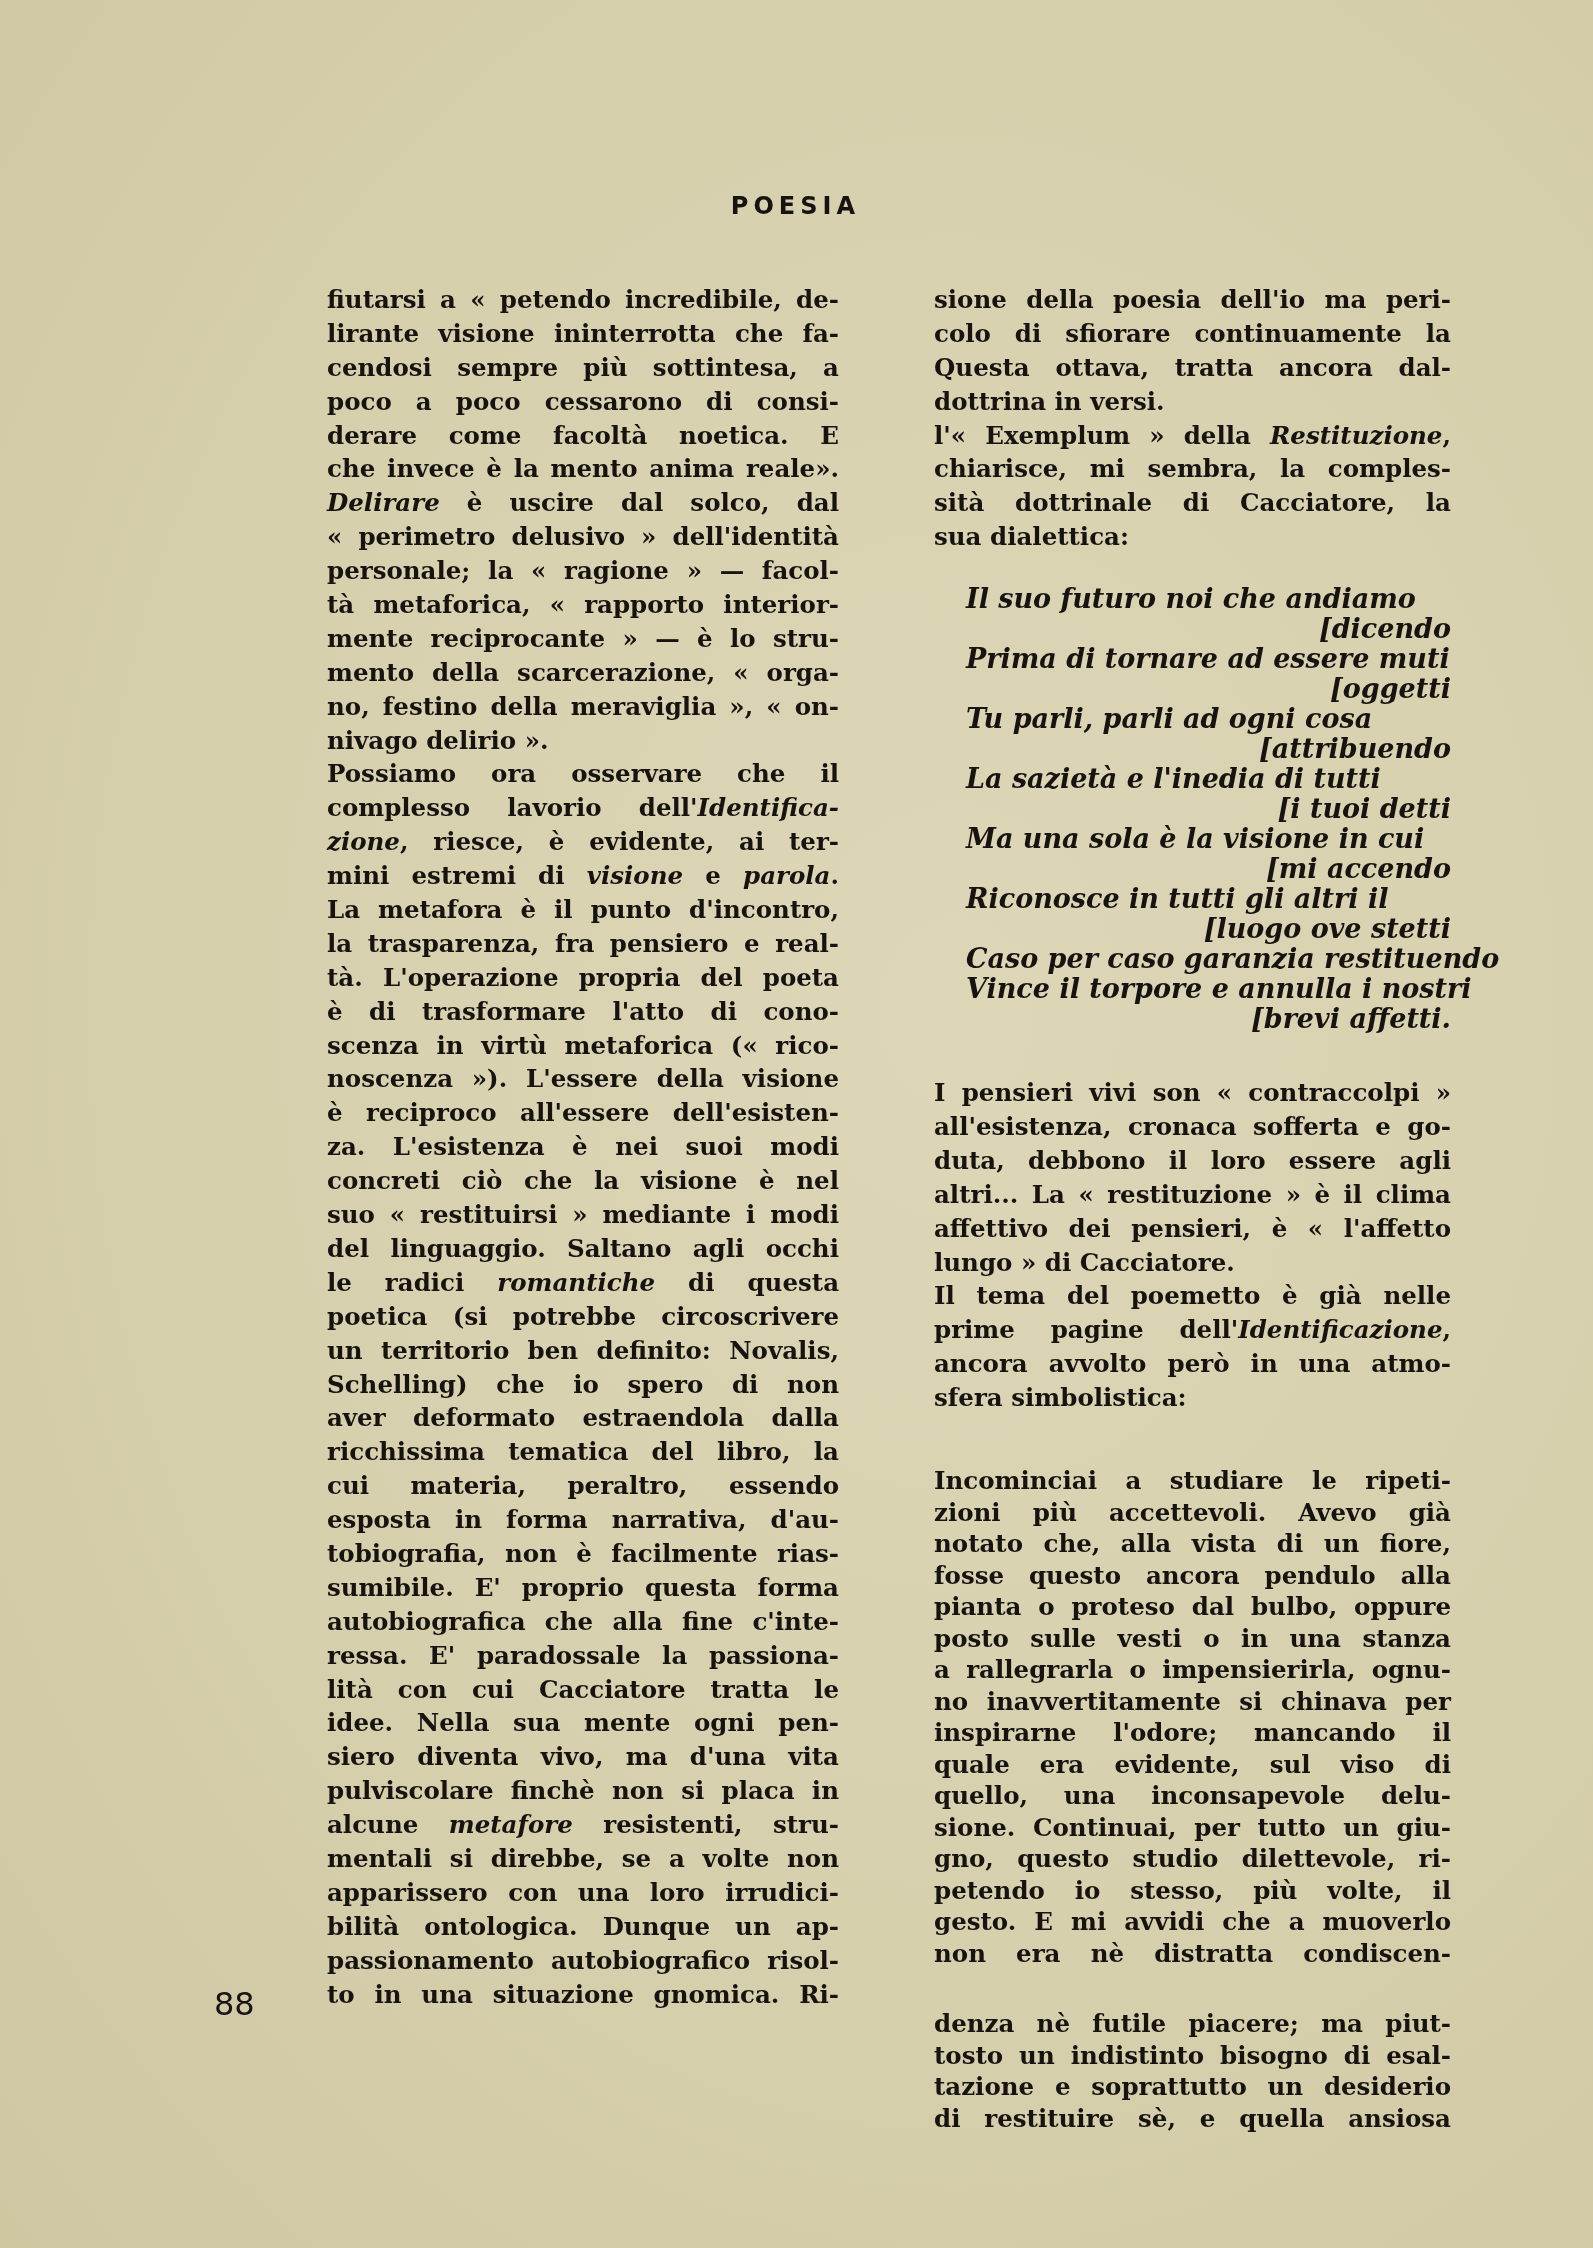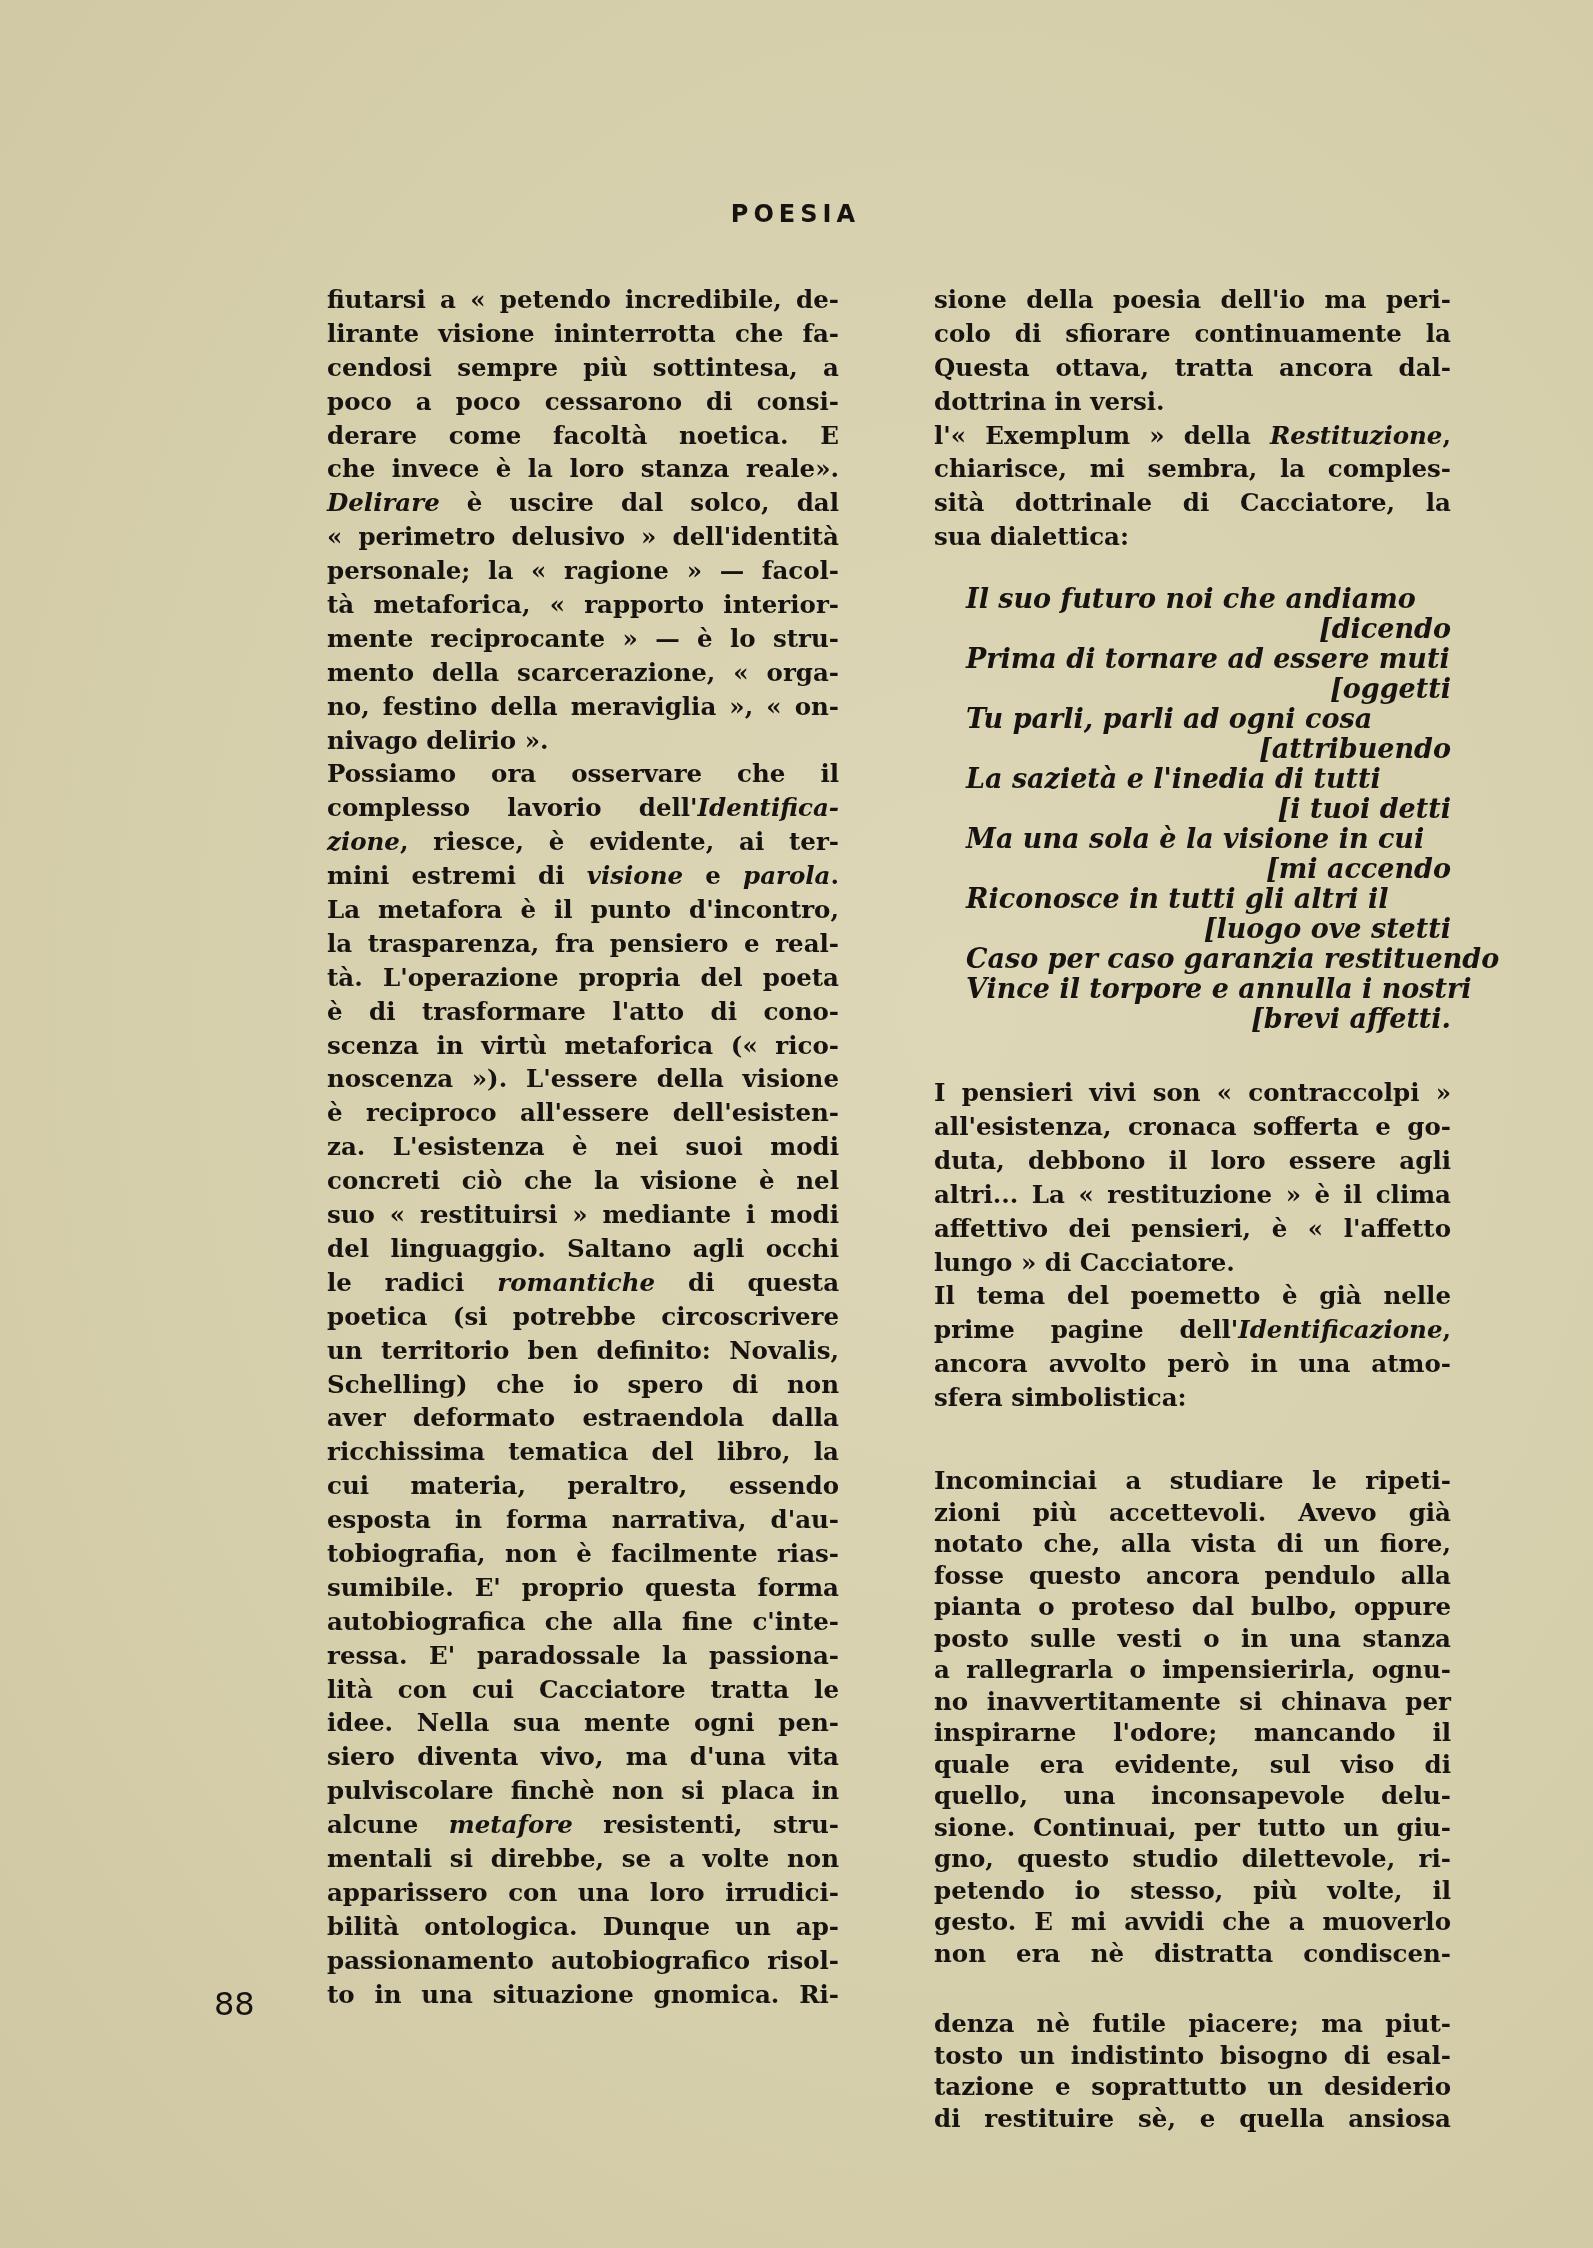--- a/index.html
+++ b/index.html
@@ -5,21 +5,21 @@
   html, body { margin: 0; padding: 0; }
   body {
     width: 1593px; height: 2248px;
     background: #d8d1af;
     background-image: radial-gradient(ellipse at 60% 45%, #ddd7b8 0%, #d6cfac 60%, #cfc6a2 100%);
     position: relative; overflow: hidden;
     font-family: "DejaVu Serif", serif;
     color: #161310;
   }
   .header {
-    position: absolute; left: 700px; top: 200px; width: 160px;
+    position: absolute; left: 700px; top: 192px; width: 160px;
     text-align: right;
     font-family: "DejaVu Sans", sans-serif; font-weight: 900;
     font-size: 24px; letter-spacing: 5px;
   }
   .col {
     position: absolute; top: 283px;
     font-size: 24.5px; line-height: 33.9px; font-weight: bold;
   }
   .col.left { left: 327px; width: 512px; }
   .col.right { left: 934px; width: 517px; }
@@ -42,21 +42,21 @@
 <body>
 
 <div class="header">POESIA</div>
 
 <div class="col left" id="leftcol">
     <span class="line">fiutarsi a « petendo incredibile, de-</span>
     <span class="line">lirante visione ininterrotta che fa-</span>
     <span class="line">cendosi sempre più sottintesa, a</span>
     <span class="line">poco a poco cessarono di consi-</span>
     <span class="line">derare come facoltà noetica. E</span>
-    <span class="line">che invece è la loro stanza reale».</span>
+    <span class="line">che invece è la mento anima reale».</span>
     <span class="line"><i>Delirare</i> è uscire dal solco, dal</span>
     <span class="line">« perimetro delusivo » dell'identità</span>
     <span class="line">personale; la « ragione » — facol-</span>
     <span class="line">tà metaforica, « rapporto interior-</span>
     <span class="line">mente reciprocante » — è lo stru-</span>
     <span class="line">mento della scarcerazione, « orga-</span>
     <span class="line">no, festino della meraviglia », « on-</span>
     <span class="line last">nivago delirio ».</span>
     <span class="line">Possiamo ora osservare che il</span>
     <span class="line">complesso lavorio dell'<i>Identifica-</i></span>

